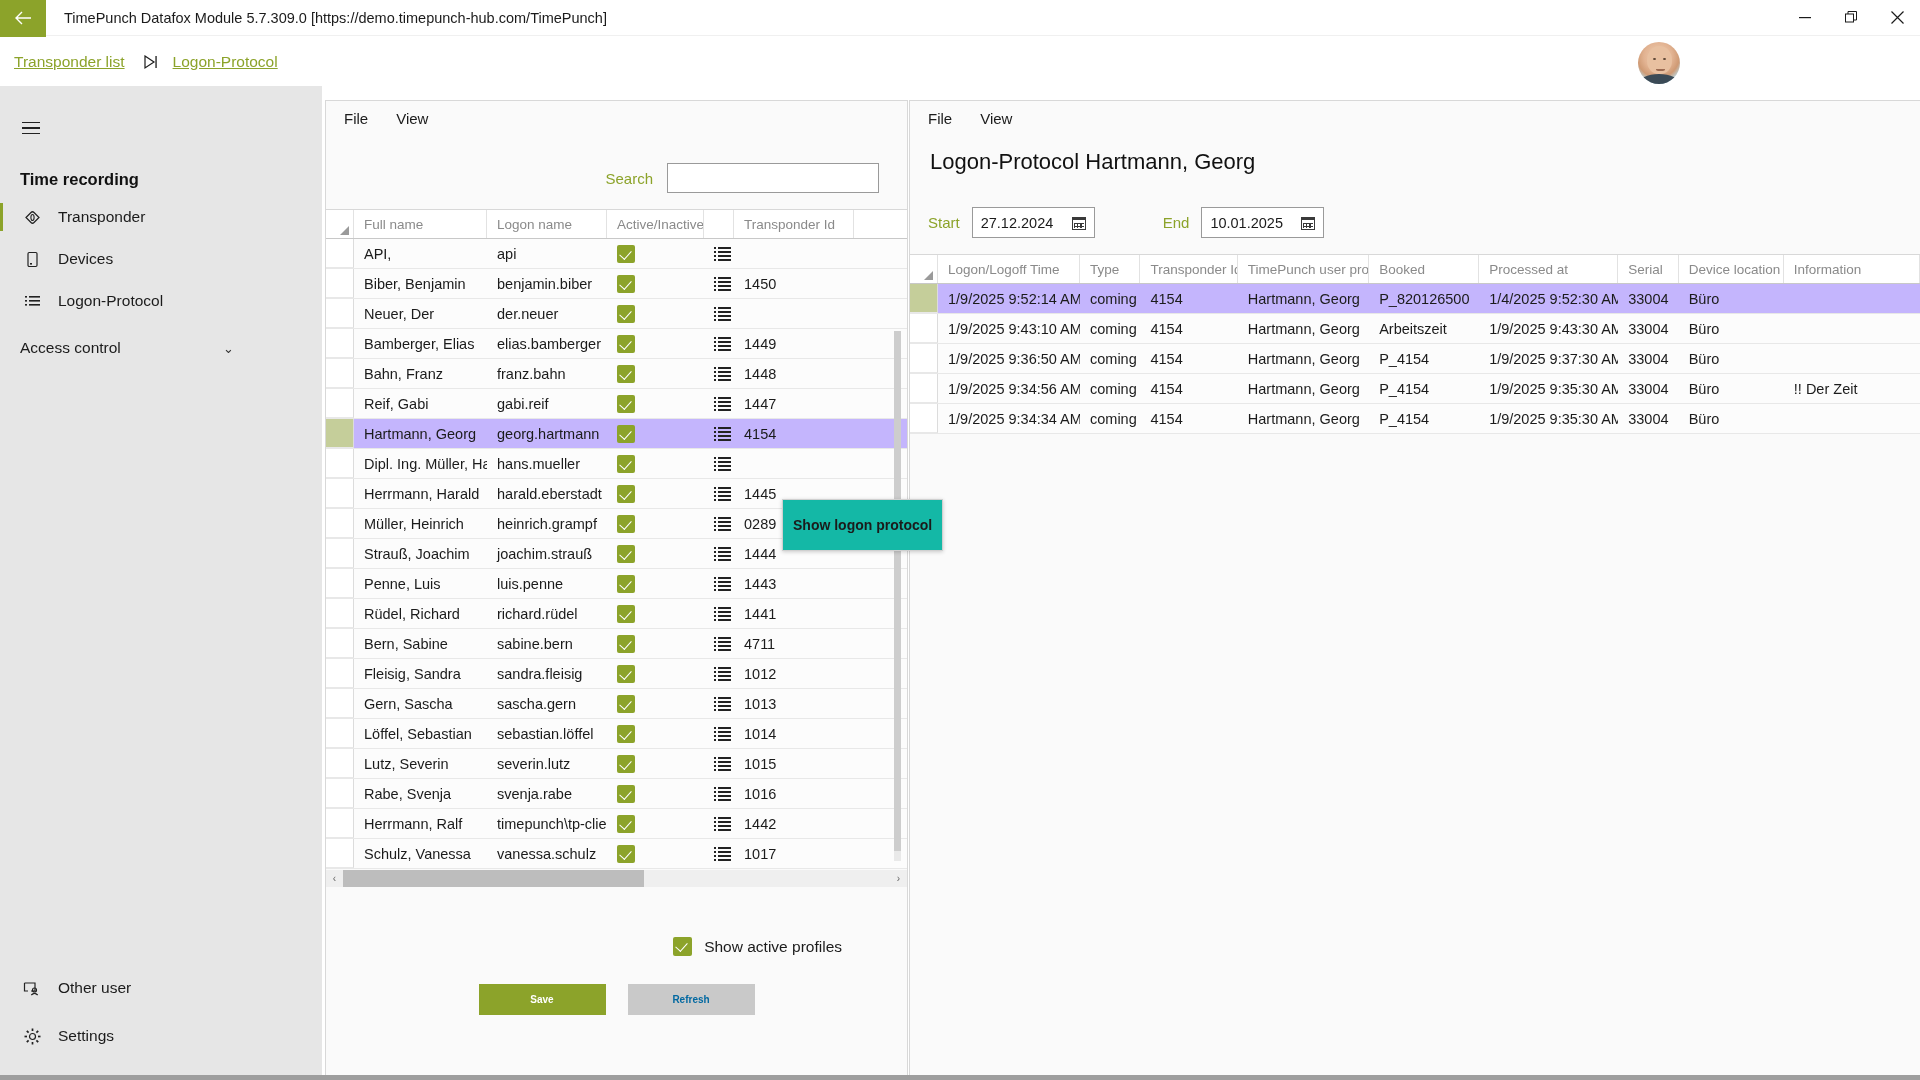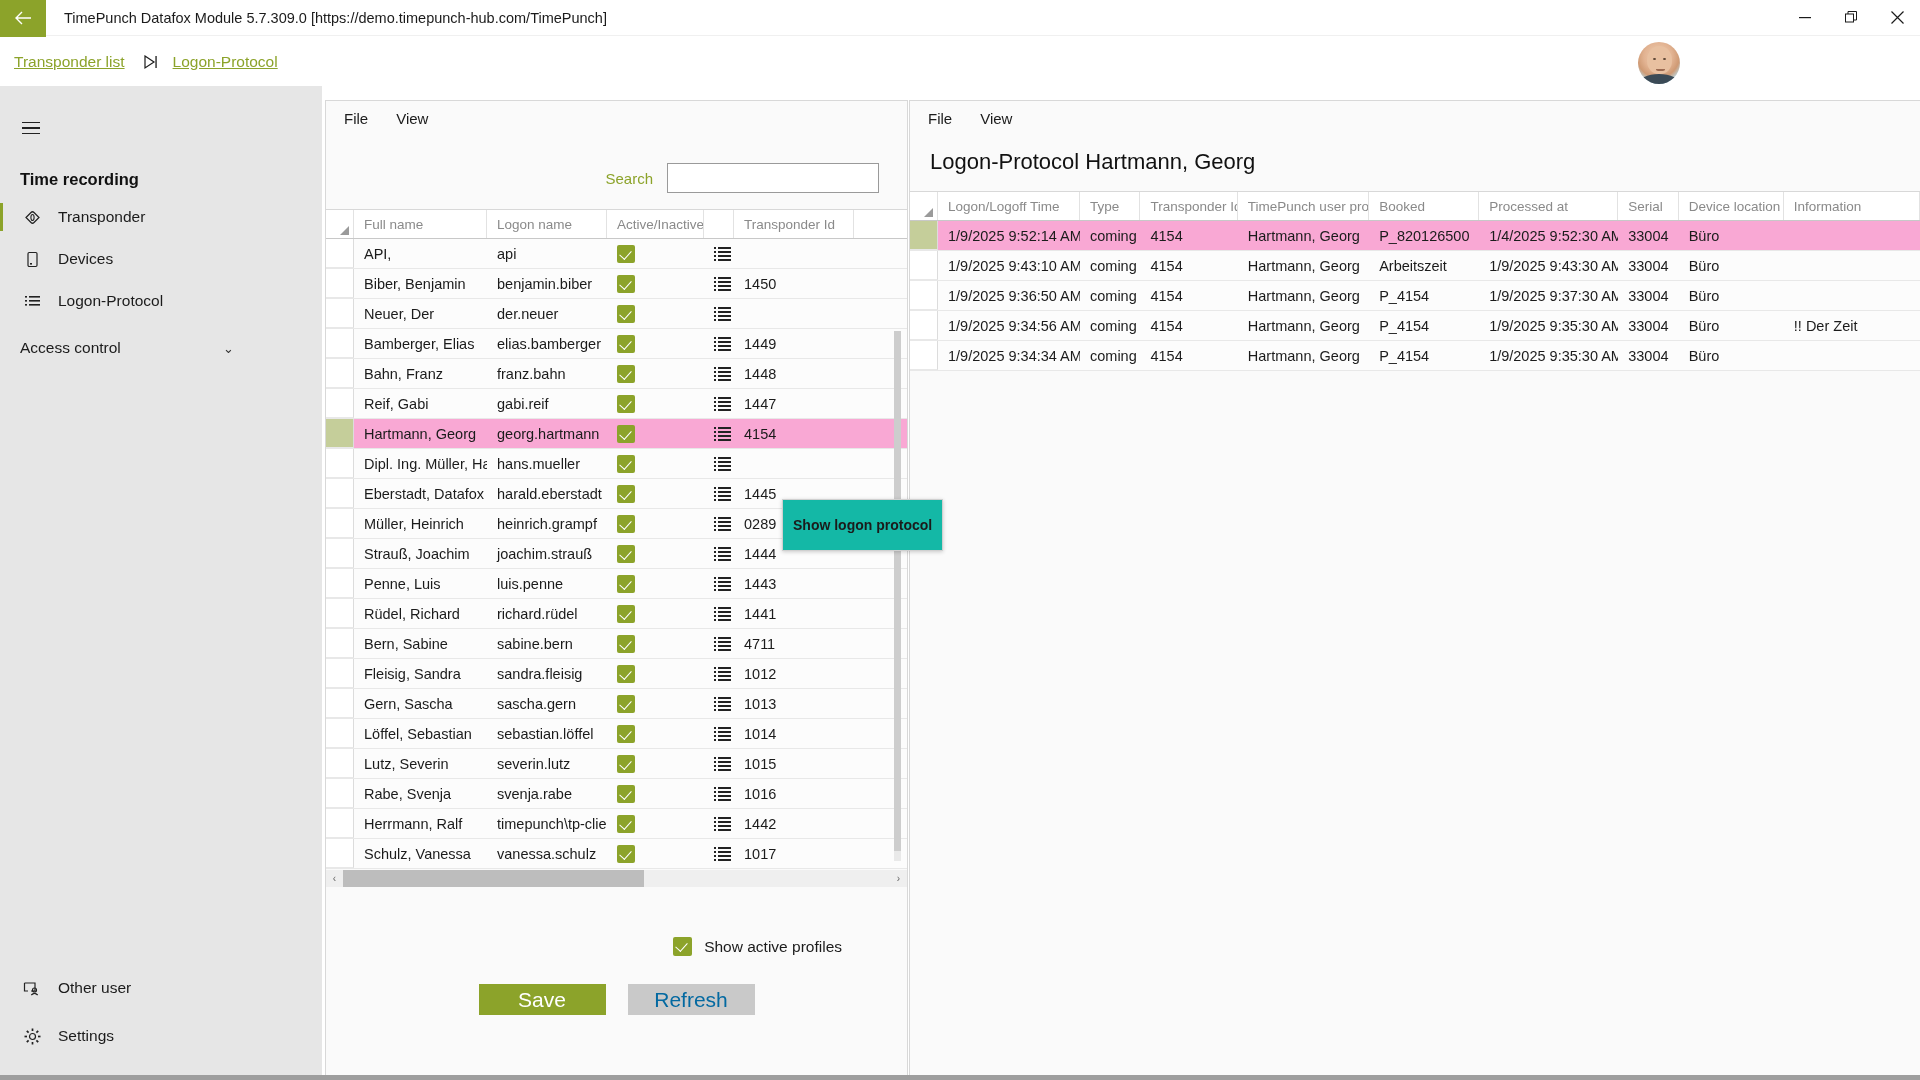--- a/index.html
+++ b/index.html
@@ -156,21 +156,21 @@
     background: #fcfcfc; cursor: pointer;
   }
   .grid-row .cell {
     font-size: 14.5px; color: #1b1b1b; display: flex; align-items: center;
     padding-left: 10px; overflow: hidden; white-space: nowrap;
   }
   .grid-row .rowhdr {
     width: 28px; flex-shrink: 0; background: #ffffff;
     border-right: 1px solid #dcdcdc; border-bottom: 1px solid #e8e8e8;
   }
-  .grid-row.selected { background: #f9a8d4; }
+  .grid-row.selected { background: #c4b5fd; }
   .grid-row.selected .rowhdr { background: #c5ce9a; }
 
   .chk {
     width: 18px; height: 18px; background: #8ca32a; border-radius: 2px;
     display: flex; align-items: center; justify-content: center;
     position: relative; flex-shrink: 0;
   }
   .chk::after {
     content: ""; position: absolute; left: 5px; top: 3px;
     width: 6px; height: 10px; border: solid #ffffff;
@@ -226,22 +226,22 @@
   .showactive-row {
     display: flex; align-items: center; justify-content: flex-end;
     padding-right: 65px; margin-top: 50px;
   }
   .showactive-row .chk { width: 19px; height: 19px; margin-right: 12px; }
   .showactive-label { font-size: 15.5px; color: #1b1b1b; }
   .btn-row {
     display: flex; justify-content: center; gap: 22px; margin-top: 28px;
   }
   .btn {
-    width: 127px; height: 31px; border: none; font-size: 21px;
-    cursor: pointer; font-family: "Liberation Sans", sans-serif;
+    width: 127px; height: 31px; border: none; font-size: 10px;
+    cursor: pointer; font-family: "Liberation Sans", sans-serif; font-weight: bold;
   }
   .btn-save { background: #8ca32a; color: #ffffff; }
   .btn-refresh { background: #c9c9c9; color: #0369a1; }
 
   
   .date-row { display: flex; align-items: center; padding: 32px 0 0 18px; }
   .date-label { font-size: 15px; color: #8ca32a; margin-right: 12px; }
   .date-box {
     width: 123px; height: 31px; border: 1px solid #9a9a9a; background: #fff;
     display: flex; align-items: center; justify-content: space-between;
@@ -647,21 +647,21 @@
               <span class="ln">
                 <span class="dot"></span>
                 <span class="bar"></span>
               </span>
             </span>
           </div>
           <div class="cell c-tid"></div>
         </div>
         <div class="grid-row">
           <div class="rowhdr"></div>
-          <div class="cell c-full">Eberstadt, Datafox</div>
+          <div class="cell c-full">Herrmann, Harald</div>
           <div class="cell c-logon">harald.eberstadt</div>
           <div class="cell c-act">
             <span class="chk"></span>
           </div>
           <div class="cell c-ico">
             <span class="listicon">
               <span class="ln">
                 <span class="dot"></span>
                 <span class="bar"></span>
               </span>
@@ -1055,20 +1055,41 @@
   </div>
 </div>
 
 <div class="panel panel-right">
   <div class="menubar">
     <span class="menu-item">File</span>
     <span class="menu-item">View</span>
   </div>
   <div class="panel-title">Logon-Protocol Hartmann, Georg</div>
 
+  <div class="date-row">
+    <span class="date-label">Start</span>
+    <div class="date-box">
+      <span>27.12.2024</span>
+      <span class="cal-ico">
+        <span class="frame"></span>
+          <span class="bar2"></span>
+          <span class="g"></span>
+      </span>
+    </div>
+    <span class="gap"></span>
+    <span class="date-label">End</span>
+    <div class="date-box">
+      <span>10.01.2025</span>
+      <span class="cal-ico">
+        <span class="frame"></span>
+          <span class="bar2"></span>
+          <span class="g"></span>
+      </span>
+    </div>
+  </div>
 
   <div class="grid">
     <div class="grid-head">
       <div class="corner"></div>
       <div class="cell r-time">Logon/Logoff Time</div>
       <div class="cell r-type">Type</div>
       <div class="cell r-tid">Transponder Id</div>
       <div class="cell r-prof">TimePunch user profile</div>
       <div class="cell r-book">Booked</div>
       <div class="cell r-proc">Processed at</div>

